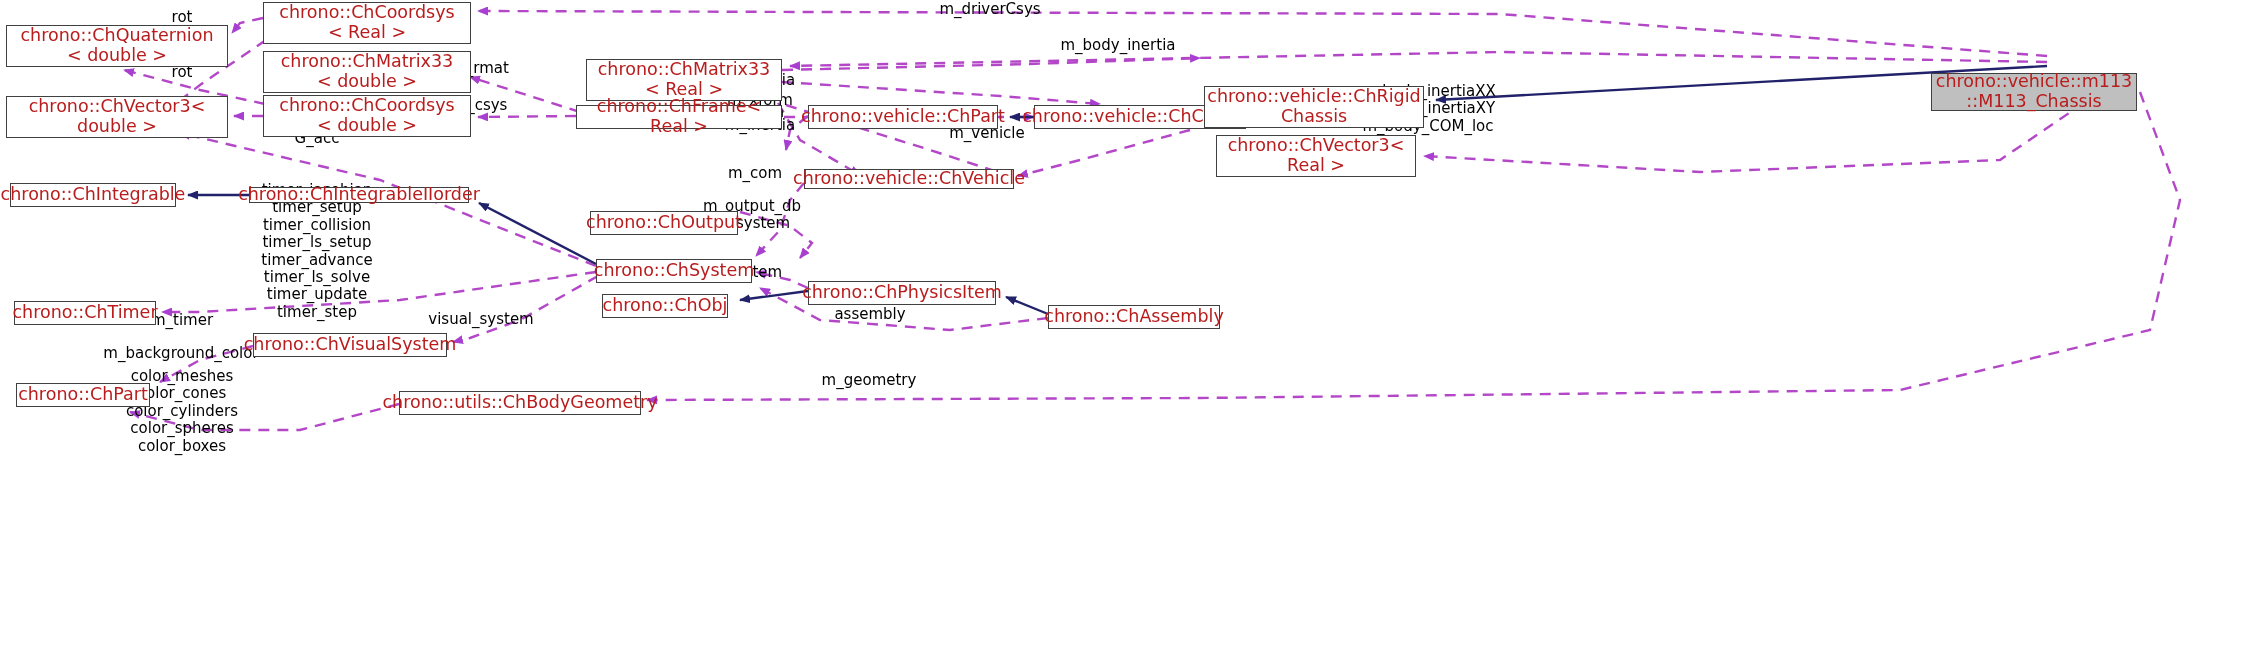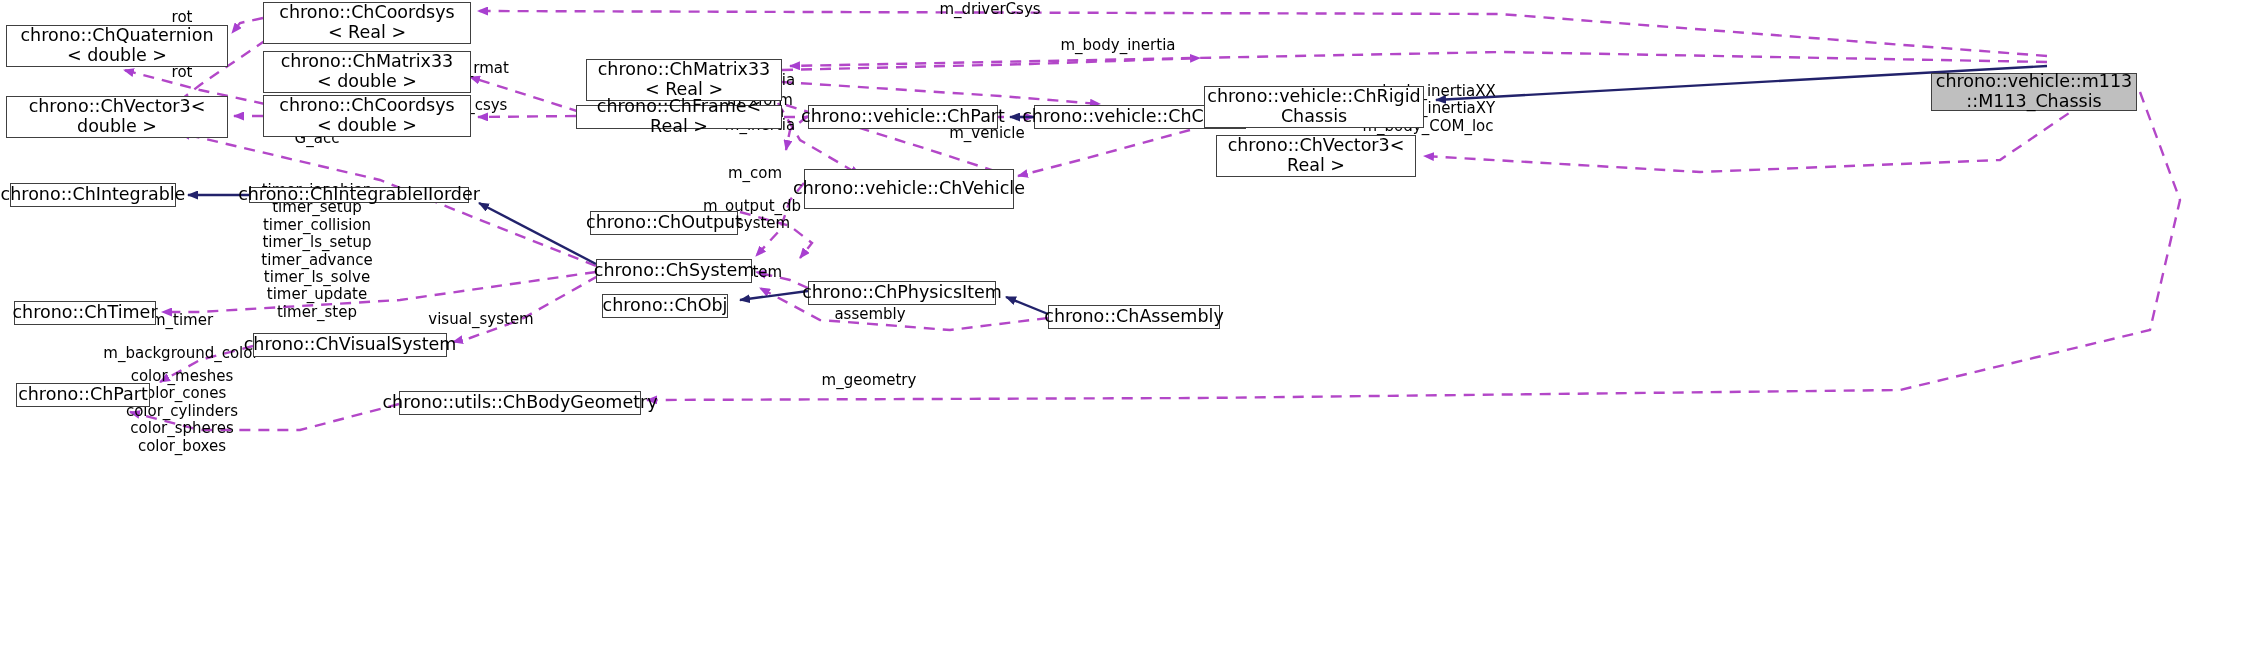--- a/index.html
+++ b/index.html
@@ -20,21 +20,21 @@
     left: 0; top: 0;
     width: 2259px;
     height: 645px;
     pointer-events: none;
   }
   .node {
     position: absolute;
     box-sizing: border-box;
     border: 1.6px solid #404040;
     background: #ffffff;
-    color: #000000;
+    color: #b91c1c;
     font-size: 17.5px;
     line-height: 1.12;
     text-align: center;
     display: flex;
     align-items: center;
     justify-content: center;
     white-space: pre-line;
     padding: 1px 4px;
     z-index: 5;
   }
@@ -135,21 +135,21 @@
     <div class="node" style="left: 263px; top: 51px; width: 208px; height: 42px;">chrono::ChMatrix33
 &lt; double &gt;</div>
     <div class="node" style="left: 6px; top: 96px; width: 222px; height: 42px;">chrono::ChVector3&lt;
 double &gt;</div>
     <div class="node" style="left: 263px; top: 95px; width: 208px; height: 42px;">chrono::ChCoordsys
 &lt; double &gt;</div>
     <div class="node" style="left: 586px; top: 59px; width: 196px; height: 42px;">chrono::ChMatrix33
 &lt; Real &gt;</div>
     <div class="node" style="left: 576px; top: 105px; width: 206px; height: 24px;">chrono::ChFrame&lt; Real &gt;</div>
     <div class="node" style="left: 808px; top: 105px; width: 190px; height: 24px;">chrono::vehicle::ChPart</div>
-    <div class="node" style="left: 804px; top: 169px; width: 210px; height: 40px;">chrono::vehicle::ChVehicle</div>
+    <div class="node" style="left: 804px; top: 169px; width: 210px; height: 20px;">chrono::vehicle::ChVehicle</div>
     <div class="node" style="left: 1034px; top: 105px; width: 212px; height: 24px;">chrono::vehicle::ChChassis</div>
     <div class="node" style="left: 1204px; top: 86px; width: 220px; height: 42px;">chrono::vehicle::ChRigid
 Chassis</div>
     <div class="node highlight" style="left: 1931px; top: 49px; width: 206px; height: 38px; margin-top: 24px;">chrono::vehicle::m113
 ::M113_Chassis</div>
     <div class="node" style="left: 1216px; top: 135px; width: 200px; height: 42px;">chrono::ChVector3&lt;
 Real &gt;</div>
     <div class="node" style="left: 10px; top: 183px; width: 166px; height: 24px;">chrono::ChIntegrable</div>
     <div class="node" style="left: 249px; top: 187px; width: 220px; height: 16px;">chrono::ChIntegrableIIorder</div>
     <div class="node" style="left: 590px; top: 200px; width: 148px; height: 24px; margin-top: 11px;">chrono::ChOutput</div>

